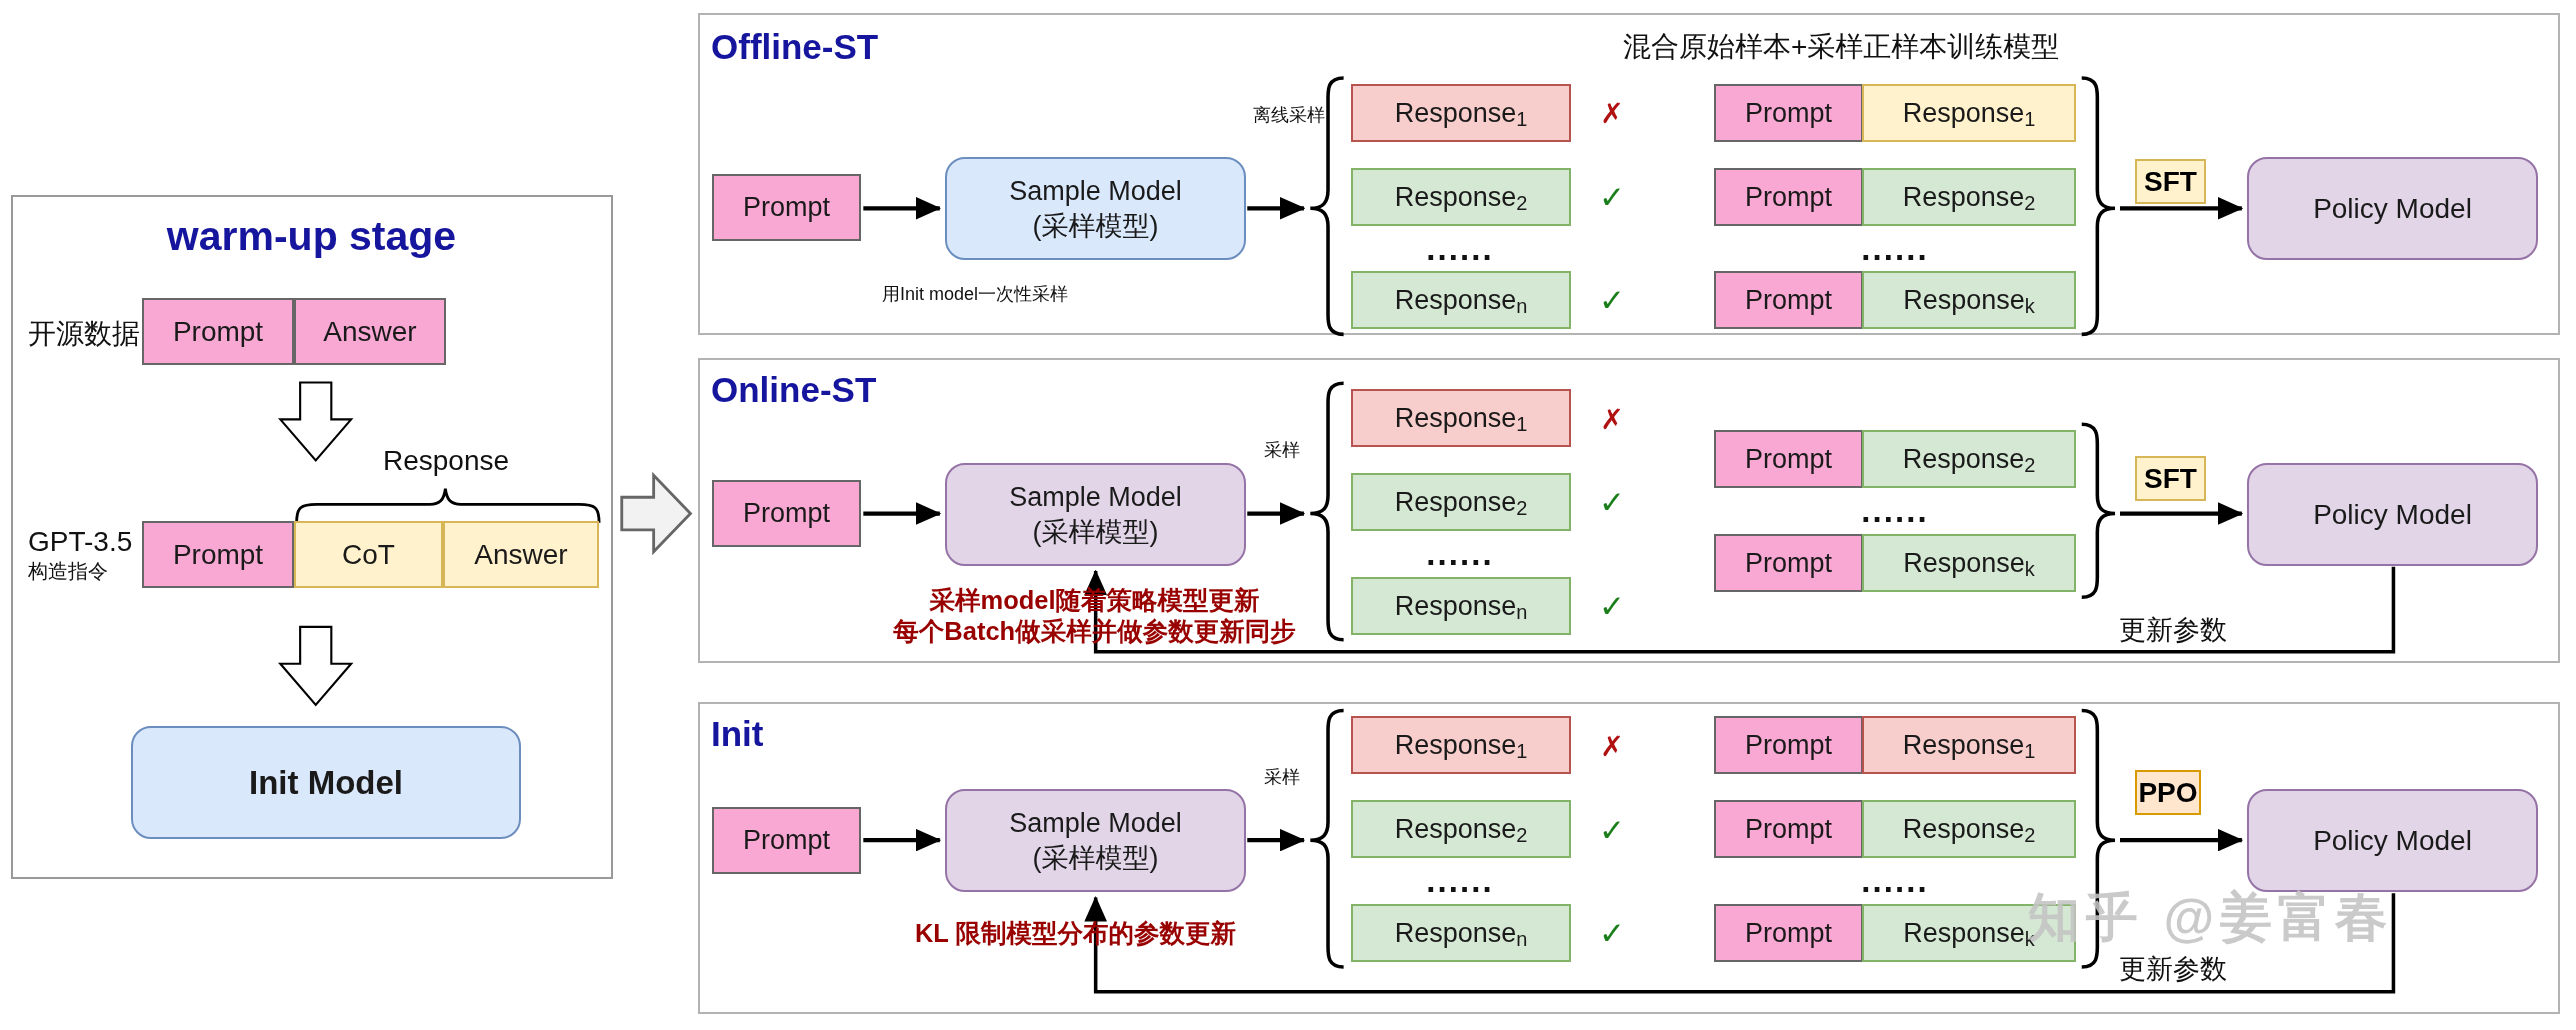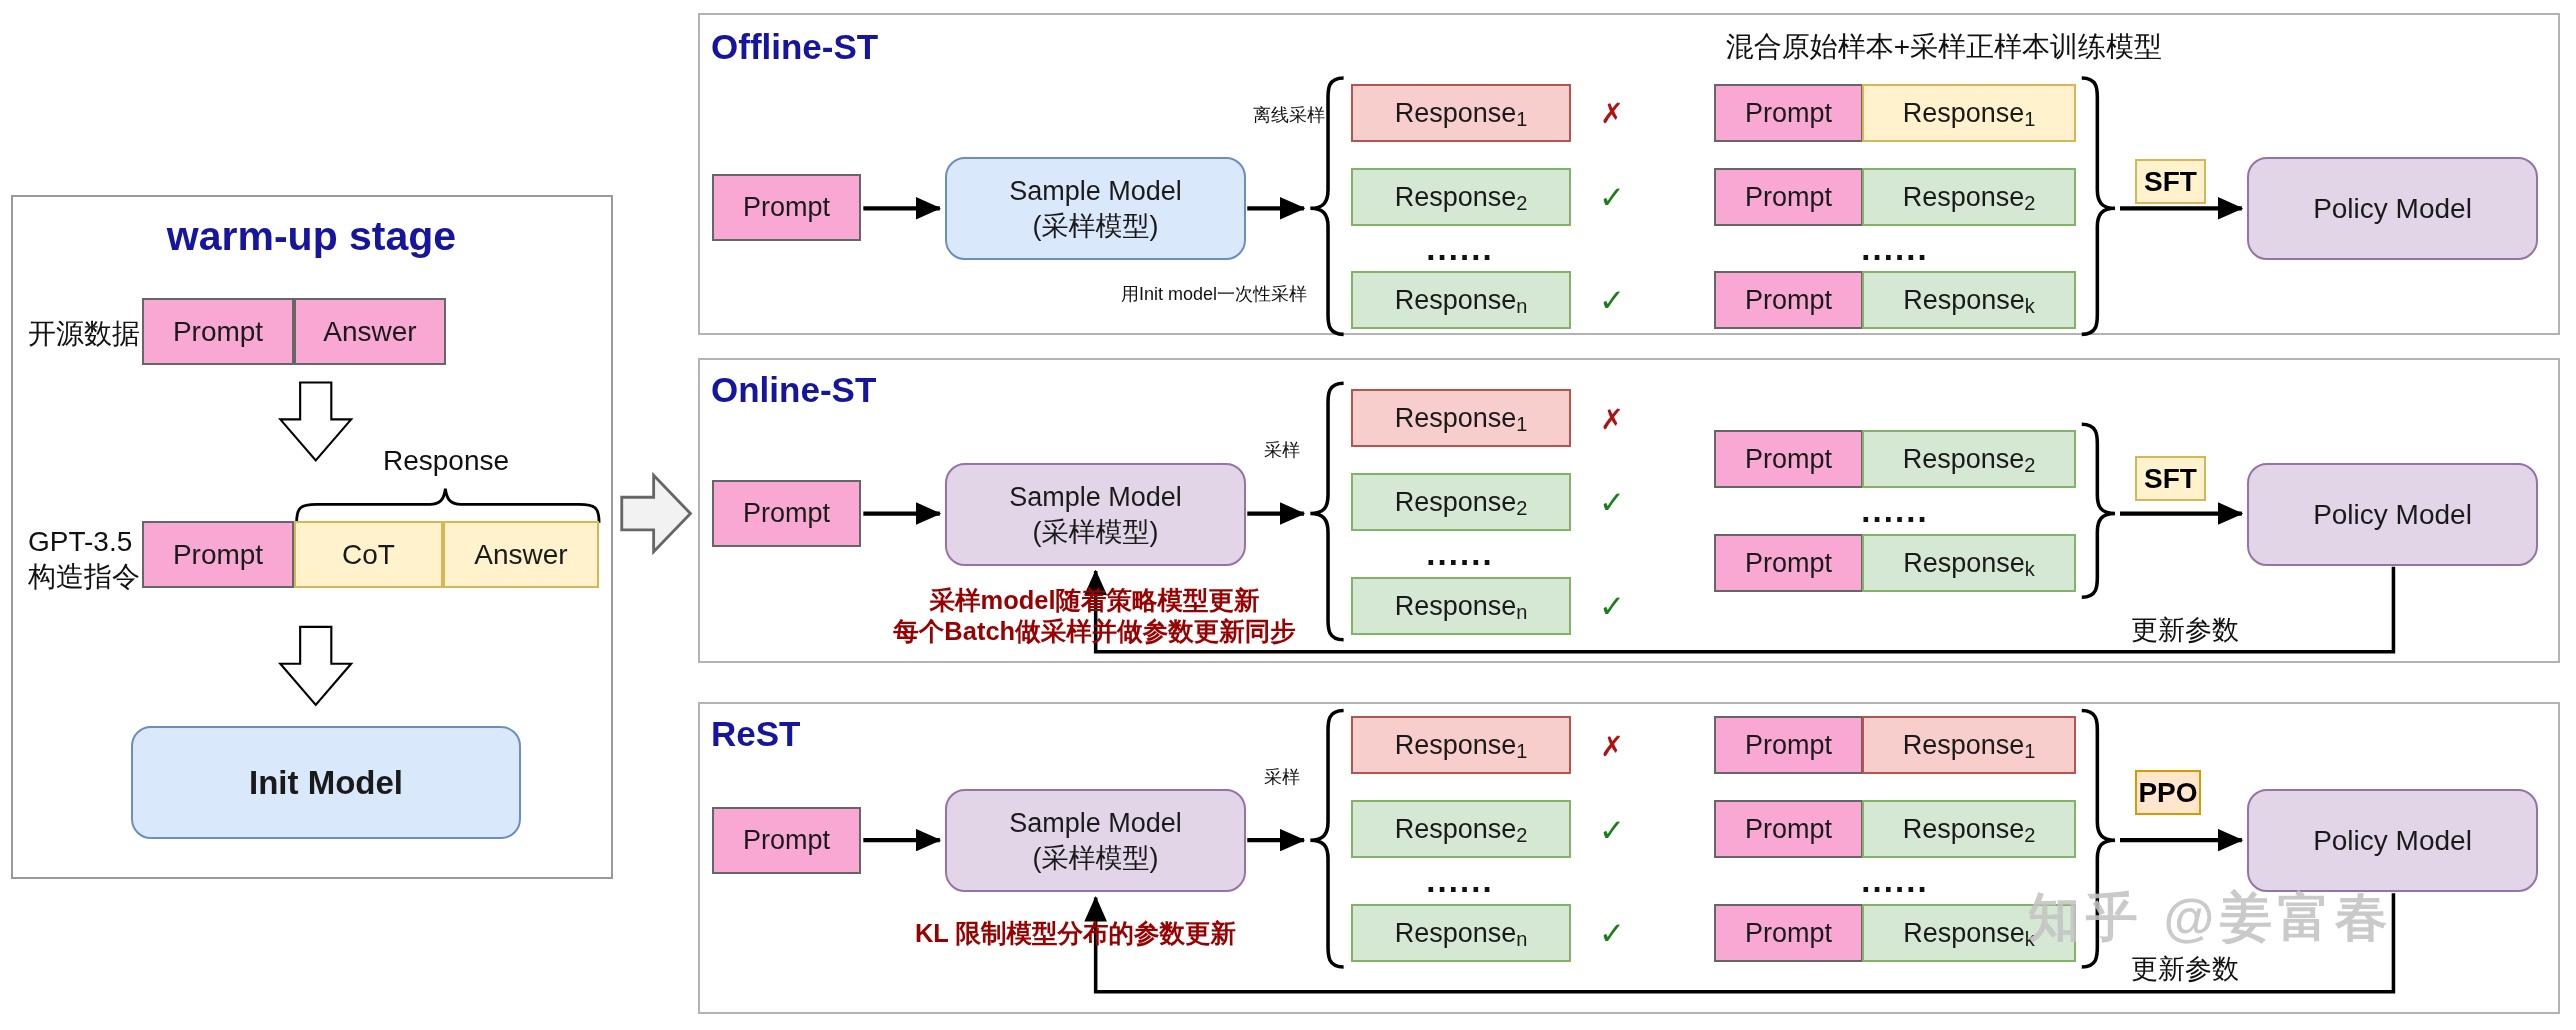--- a/index.html
+++ b/index.html
@@ -15,21 +15,21 @@
   .red{background:#f8cecc;border-color:#b85450;}
   .green{background:#d5e8d4;border-color:#82b366;}
   .yellow{background:#fff2cc;border-color:#d6b656;}
   .orange{background:#ffe6cc;border-color:#d79b00;}
   .blue{background:#dae8fc;border-color:#6c8ebf;border-radius:20px;}
   .purple{background:#e1d5e7;border-color:#9673a6;border-radius:20px;}
   .model{flex-direction:column;line-height:35px;font-size:27px;}
   .badge{position:absolute;display:flex;align-items:center;justify-content:center;box-sizing:border-box;
          font-size:28px;font-weight:bold;color:#000;}
   .label{position:absolute;font-size:18px;color:#111;white-space:nowrap;}
-  .label.center{text-align:right;}
+  .label.center{text-align:left;}
   .rednote{position:absolute;font-size:25.5px;font-weight:bold;color:#990000;text-align:center;white-space:nowrap;}
   .dots{position:absolute;font-size:33px;font-weight:bold;letter-spacing:2.1px;color:#111;line-height:28px;text-align:center;}
   .mark{position:absolute;width:50px;text-align:center;font-size:31px;line-height:33px;}
   .mark.check{color:#1a7f1a;}
   .mark.cross{color:#b01111;font-weight:bold;font-size:28px;}
   .watermark{position:absolute;font-size:52px;font-weight:bold;letter-spacing:5.7px;
              color:rgba(195,195,195,0.88);white-space:nowrap;z-index:50;text-align:right;}
   svg.layer{position:absolute;left:0;top:0;z-index:1;}
   .fg{z-index:2;}
 </style>
@@ -81,21 +81,21 @@
   <div class="wtitle fg" style="left:106px;top:213px;width:411px">warm-up stage</div>
   <div class="label fg" style="left:28px;top:315px;font-size:28px">开源数据</div>
   <div class="box fg" style="left:142px;top:298px;width:152px;height:67px;font-size:28px">
       <span>Prompt</span>
     </div>
   <div class="box fg" style="left:294px;top:298px;width:152px;height:67px;font-size:28px">
       <span>Answer</span>
     </div>
   <div class="label fg" style="left:383px;top:445px;font-size:28px">Response</div>
   <div class="label fg" style="left:28px;top:526px;font-size:28px">GPT-3.5</div>
-  <div class="label fg" style="left:28px;top:558px;font-size:28px">构造指令</div>
+  <div class="label fg" style="left:28px;top:558px;font-size:20px">构造指令</div>
   <div class="box fg" style="left:142px;top:521px;width:152px;height:67px;font-size:28px">
       <span>Prompt</span>
     </div>
   <div class="box yellow fg" style="left:294px;top:521px;width:149px;height:67px;font-size:28px">
       <span>CoT</span>
     </div>
   <div class="box yellow fg" style="left:443px;top:521px;width:156px;height:67px;font-size:28px">
       <span>Answer</span>
     </div>
   <div class="box blue fg" style="left:131px;top:726px;width:390px;height:113px;font-size:33px;font-weight:bold">
@@ -203,21 +203,21 @@
       <span>Response</span>
       <sub>k</sub>
     </div>
 
   <div class="badge yellow fg" style="left:2135px;top:456px;width:71px;height:45px;border:2.1px solid #d6b656;background:#fff2cc">SFT</div>
   <div class="box purple fg" style="left:2247px;top:463px;width:291px;height:103px;font-size:28px">
       <span>Policy Model</span>
     </div>
   <div class="label center fg" style="left:2119px;top:612px;width:120px;font-size:27px">更新参数</div>
 
-  <div class="stage-title fg" style="left:711px;top:714px">ReST</div>
+  <div class="stage-title fg" style="left:711px;top:714px">Init</div>
   <div class="box fg" style="left:712px;top:807px;width:149px;height:67px">
       <span>Prompt</span>
     </div>
   <div class="box purple model fg" style="left:945px;top:789px;width:301px;height:103px">
     <span>Sample Model</span>
     <span>(采样模型)</span>
   </div>
   <div class="label fg" style="left:1264px;top:765px">采样</div>
   <div class="rednote fg" style="left:785px;top:916px;width:581px">KL 限制模型分布的参数更新</div>
 

